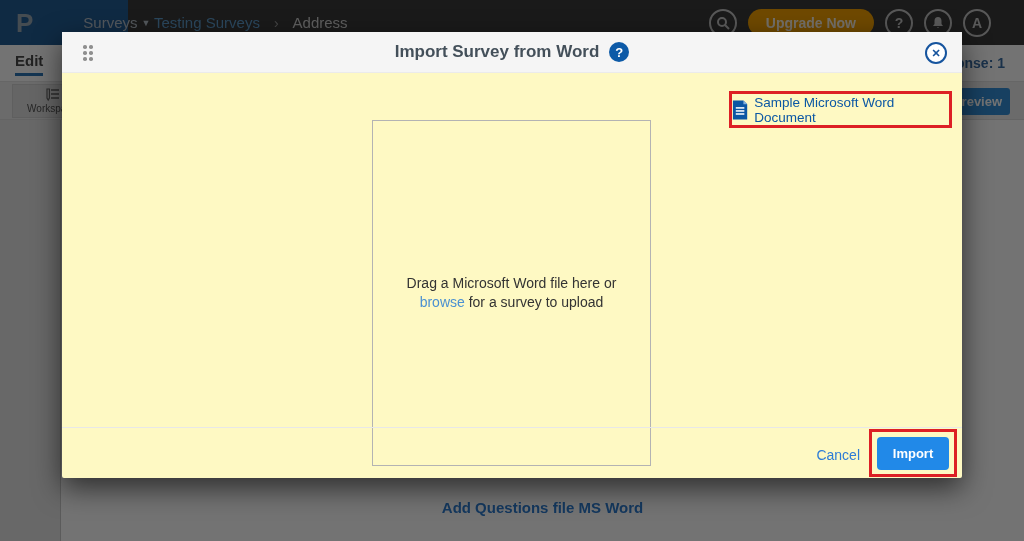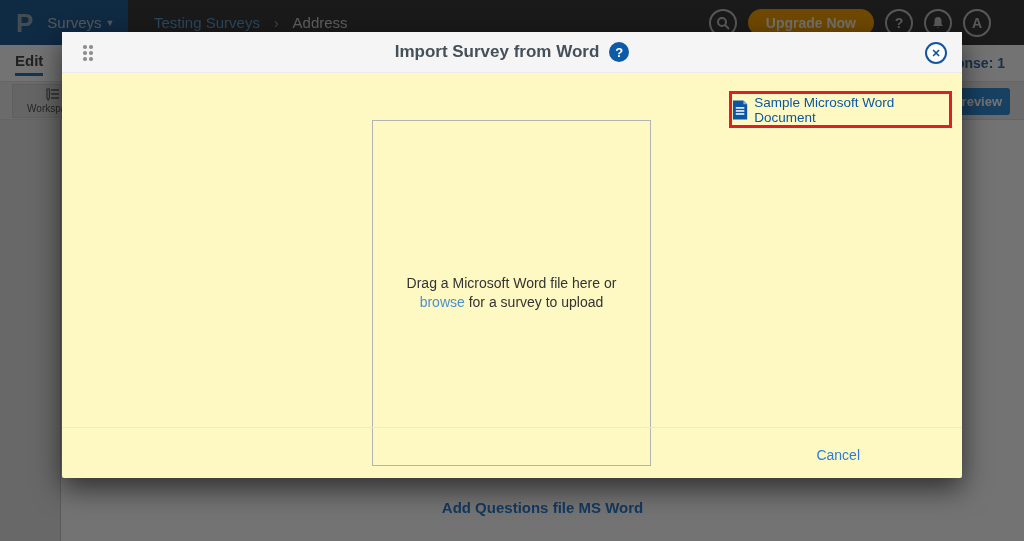--- a/index.html
+++ b/index.html
@@ -3,21 +3,21 @@
 <meta charset="utf-8">
 <style>
   * { margin: 0; padding: 0; box-sizing: border-box; }
   html, body { width: 1024px; height: 541px; overflow: hidden; }
   body { font-family: "Liberation Sans", sans-serif; background: #e9e9e9; position: relative; }
 
   
   .topbar { position: absolute; left: 0; top: 0; width: 1024px; height: 45px; background: #3a3a3a; display: flex; align-items: center; }
   .brand-section { width: 128px; height: 45px; background: #235d96; display: flex; align-items: center; padding-left: 16px; gap: 14px; }
   .logo { color: #9aa8b4; font-size: 26px; font-weight: bold; line-height: 1; }
-  .surveys-nav { color: #b9c3cc; font-size: 15px; display: flex; align-items: center; gap: 4px; cursor: pointer; }
+  .surveys-nav { color: #b9c3cc; font-size: 15px; display: flex; align-items: center; gap: 4px; cursor: pointer; margin-left: 36px; }
   .caret { font-size: 9px; color: #b9c3cc; }
   .breadcrumb { display: flex; align-items: center; gap: 14px; margin-left: 26px; font-size: 15px; }
   .crumb-parent { color: #5f9ecf; }
   .crumb-sep { color: #9a9a9a; font-size: 14px; }
   .crumb-current { color: #d2d2d2; }
   .topbar-right { margin-left: auto; display: flex; align-items: center; gap: 11px; padding-right: 33px; }
   .circle-btn { width: 28px; height: 28px; border-radius: 50%; border: 2px solid #c4c4c4; color: #c8c8c8; display: flex; align-items: center; justify-content: center; font-size: 14px; font-weight: bold; background: transparent; }
   .upgrade-btn { height: 27px; padding: 0 18px; border-radius: 14px; background: #f5a300; color: #fff7e8; font-size: 14px; font-weight: bold; display: flex; align-items: center; border: none; }
 
   .tabrow { position: absolute; left: 0; top: 45px; width: 1024px; height: 37px; background: #ffffff; border-bottom: 1px solid #e2e2e2; }
@@ -145,13 +145,16 @@
     </a>
   </div>
 
   <div class="dropzone">
     <span>Drag a Microsoft Word file here or</span>
     <span><span class="browse-link">browse</span><span> for a survey to upload</span></span>
   </div>
 
   <div class="modal-footer-line"></div>
   <span class="cancel-link">Cancel</span>
+  <div class="import-redbox">
+    <button class="import-btn">Import</button>
+  </div>
 </div>
 
 </body></html>

